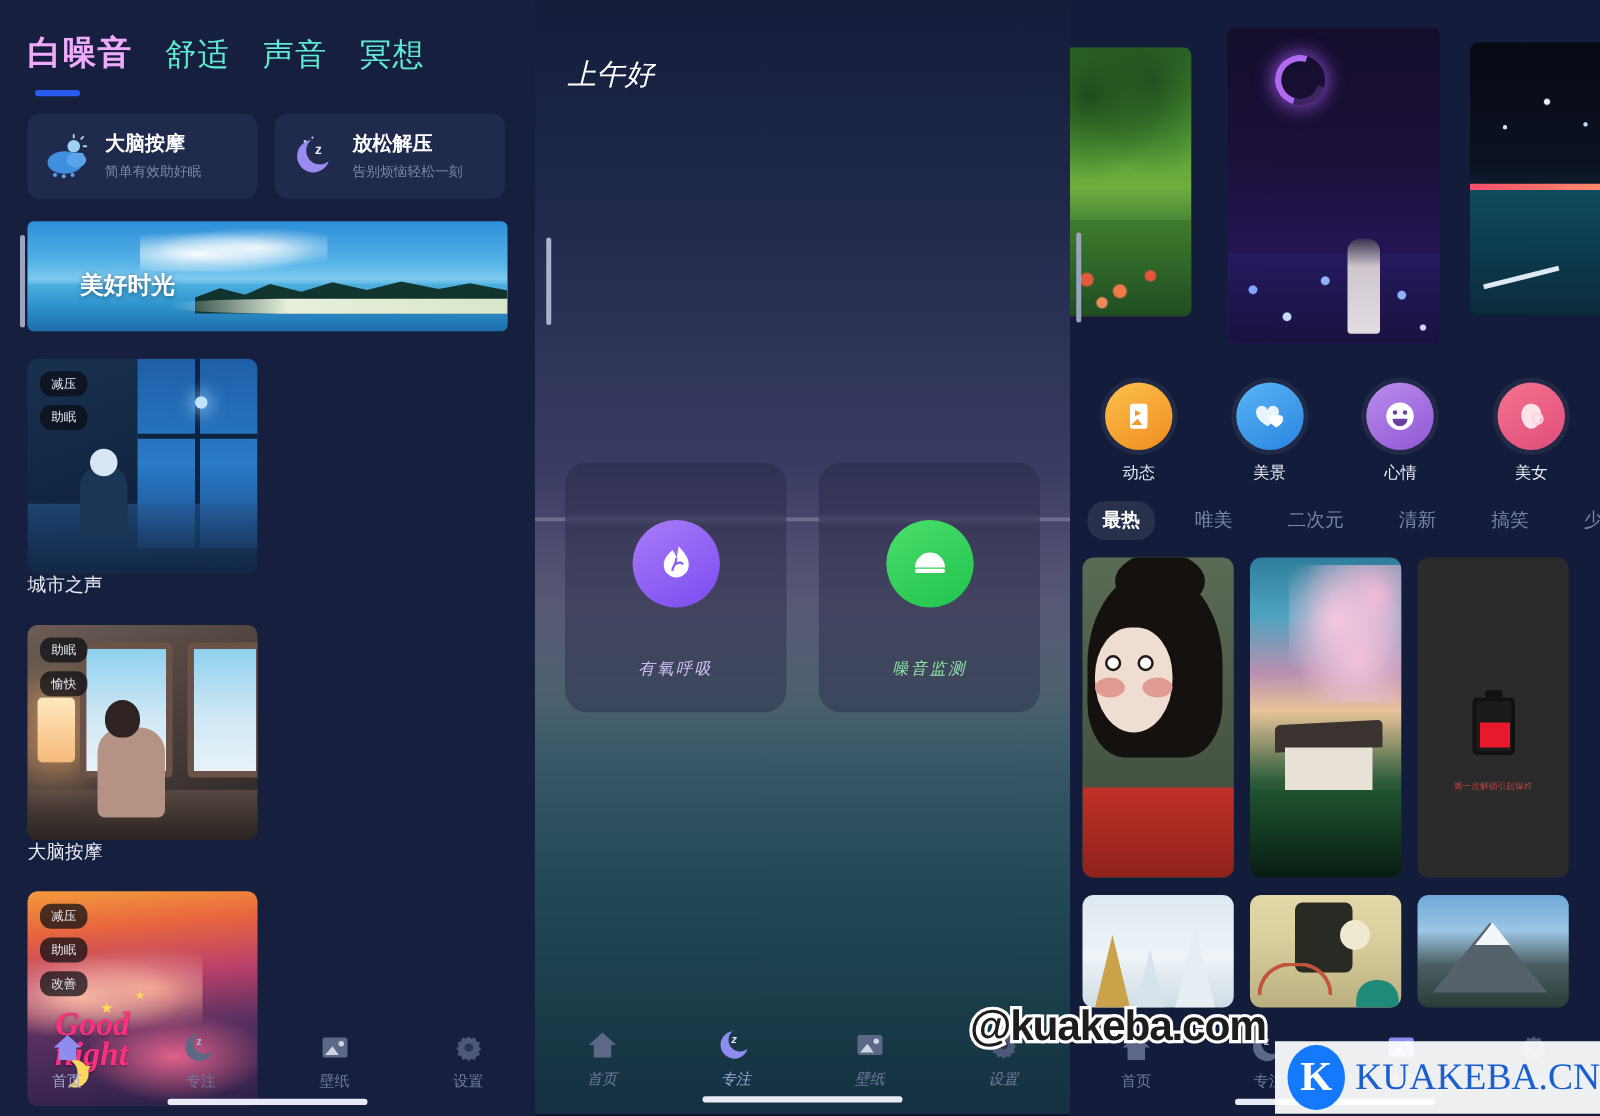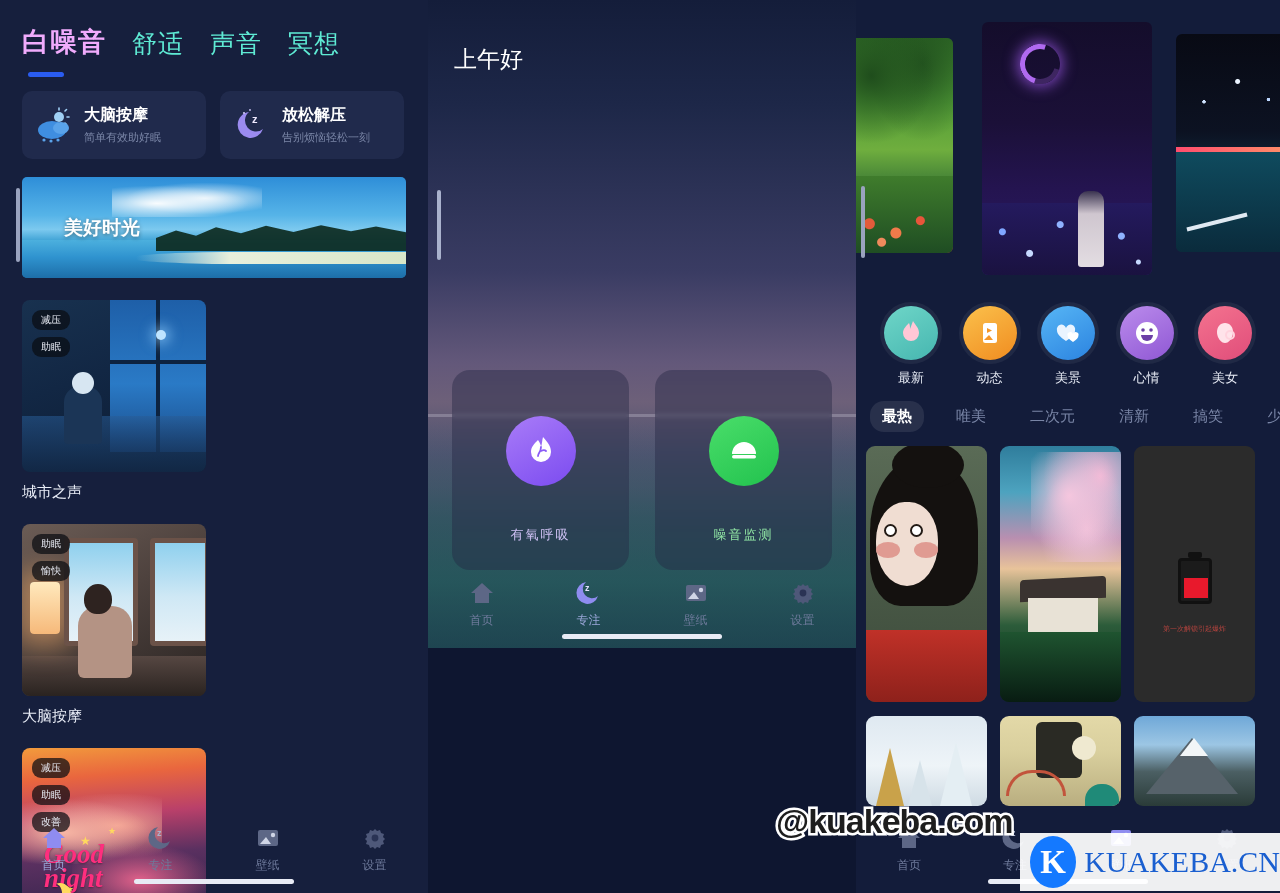--- a/index.html
+++ b/index.html
@@ -37,21 +37,21 @@
     display: flex; align-items: center; gap: 10px; padding: 0 12px;
   }
   .qcard-icon { width: 40px; height: 40px; flex: 0 0 40px; position: relative; }
   .qcard-txt { display: flex; flex-direction: column; gap: 4px; }
   .qcard-title { color: #fff; font-size: 16px; font-weight: bold; }
   .qcard-sub { color: #7b87a8; font-size: 11px; }
 
   .banner {
     position: relative;
     margin: 18px 22px 0 22px;
-    height: 101px; border-radius: 5px; overflow: hidden;
+    height: 88px; border-radius: 5px; overflow: hidden;
     background: linear-gradient(180deg,#2e8ed8 0%, #56b4e8 38%, #7cc9ef 52%, #46a7d8 62%, #2f93cf 78%, #1d6ea8 100%);
     text-align: center;
   }
   .banner .sky-cloud {
     position:absolute; top:6px; left:90px; width:150px; height:34px;
     background: radial-gradient(ellipse at 30% 60%, rgba(255,255,255,.95) 0%, rgba(255,255,255,0) 62%),
                 radial-gradient(ellipse at 62% 45%, rgba(255,255,255,.85) 0%, rgba(255,255,255,0) 60%);
   }
   .banner .treeline {
     position: absolute; right:0; top:40px; width: 250px; height: 34px;
@@ -77,21 +77,21 @@
     position: absolute; left: 16px; top: 188px;
     width: 4px; height: 74px; border-radius: 2px; background: #9aa3bf;
   }
 
   .sound-grid { display:flex; flex-wrap: wrap; gap: 22px 22px; padding: 22px 22px 0 22px; }
   .sound-item { width: 184px; }
   .sound-thumb {
     position: relative; width: 184px; height: 172px;
     border-radius: 8px; overflow: hidden;
   }
-  .sound-name { color: #e7ebf5; font-size: 15px; margin-top: 11px; }
+  .sound-name { color: #e7ebf5; font-size: 15px; }
   .tag-col { position:absolute; left: 10px; top: 10px; display:flex; flex-direction:column; gap: 7px; }
   .tag {
     background: rgba(10,12,18,.72); color: #e6e9f2;
     font-size: 10px; padding: 3px 9px; border-radius: 9px; width: fit-content;
   }
   
   .art-city { background: linear-gradient(160deg,#18314f 0%, #122744 42%, #0b1b31 100%); }
   .art-city .win {
     position:absolute; right:0; top:0; width: 96px; height: 152px;
     background: linear-gradient(180deg,#1e5fa8 0%, #2a7ac6 55%, #1a4c8a 100%);
@@ -175,25 +175,26 @@
   .nav-icon { width: 26px; height: 26px; position: relative; }
   .nav-label { font-size: 12px; color: #6e7a9b; }
   .nav-item.active .nav-label { color: #9aa6d8; }
   .home-bar {
     position:absolute; left:50%; transform: translateX(-50%); bottom: 9px;
     width: 160px; height: 5px; border-radius: 3px; background: #e8ebf5;
   }
 
   
   .panel-mid {
-    position: relative; width: 428px; height: 648px; flex: 0 0 428px;
+    position: relative; width: 428px; height: 891px; flex: 0 0 428px;
     overflow: hidden;
     background:
       linear-gradient(180deg,#141d3a 0%, #1d2748 16%, #3a3c63 42%, #63587a 56%,
                       #6d6079 62%, #4e5370 70%, #2f4d5c 80%, #244a50 90%, #1a3040 100%);
+    font-style: italic;
   }
   .greeting { position: absolute; left: 26px; top: 44px; color:#fff; font-size:23px; }
   .scroll-ind-mid {
     position:absolute; left: 9px; top: 190px;
     width: 4px; height: 70px; border-radius:2px; background:#aab2cd;
   }
   .mid-water {
     position:absolute; left:0; top: 420px; width:100%; height: 473px;
     background:
       linear-gradient(180deg, rgba(90,95,125,.0) 0%, rgba(70,95,110,.35) 14%,
@@ -613,28 +614,20 @@
           <div class="sky"></div>
           <div class="road"></div>
           <div class="trail"></div>
           <div class="lane"></div>
         </div>
       <div class="scroll-ind-right"></div>
     </div>
 
     <div class="cat-circles">
       <div class="cat-item">
-        <span class="cat-circle" style="background:linear-gradient(150deg,#6fd6c8,#46b6b0)">
-          <svg width="28" height="28" viewBox="0 0 28 28">
-              <path d="M16 2c3 5 6 7 6 12a8 8 0 1 1-16 0c0-4 3-7 6-10 1 2 1 4 1 6 1-3 2-5 3-8z" fill="#ffc7d6"></path>
-            </svg>
-        </span>
-        <span class="cat-label">最新</span>
-      </div>
-      <div class="cat-item">
         <span class="cat-circle" style="background:linear-gradient(150deg,#fbc14c,#f08c20)">
           <svg width="28" height="28" viewBox="0 0 28 28">
               <rect x="7" y="4" width="14" height="20" rx="2.5" fill="#fff"></rect>
               <path d="M11 9 L16 11.5 L11 14 Z" fill="#f3972a"></path>
               <path d="M8 21 L13 16 L17 21 Z" fill="#f3972a"></path>
             </svg>
         </span>
         <span class="cat-label">动态</span>
       </div>
       <div class="cat-item">

